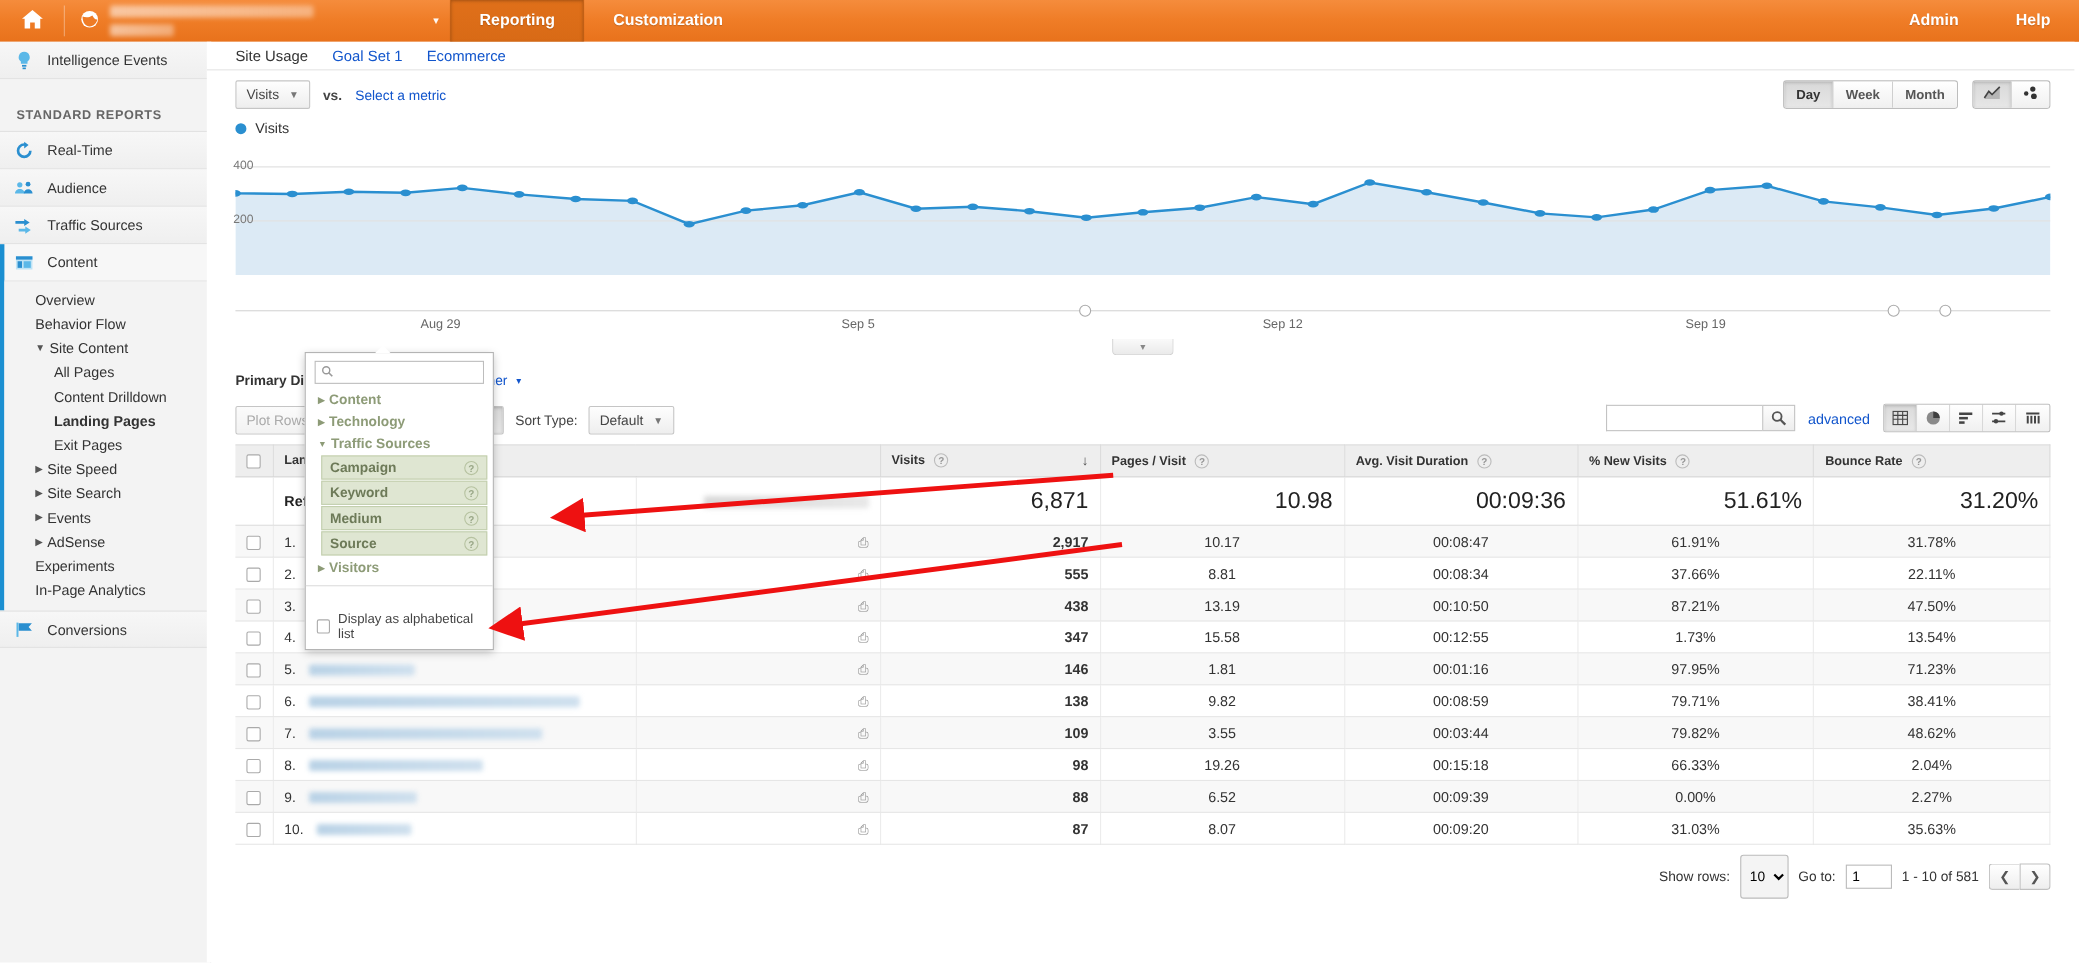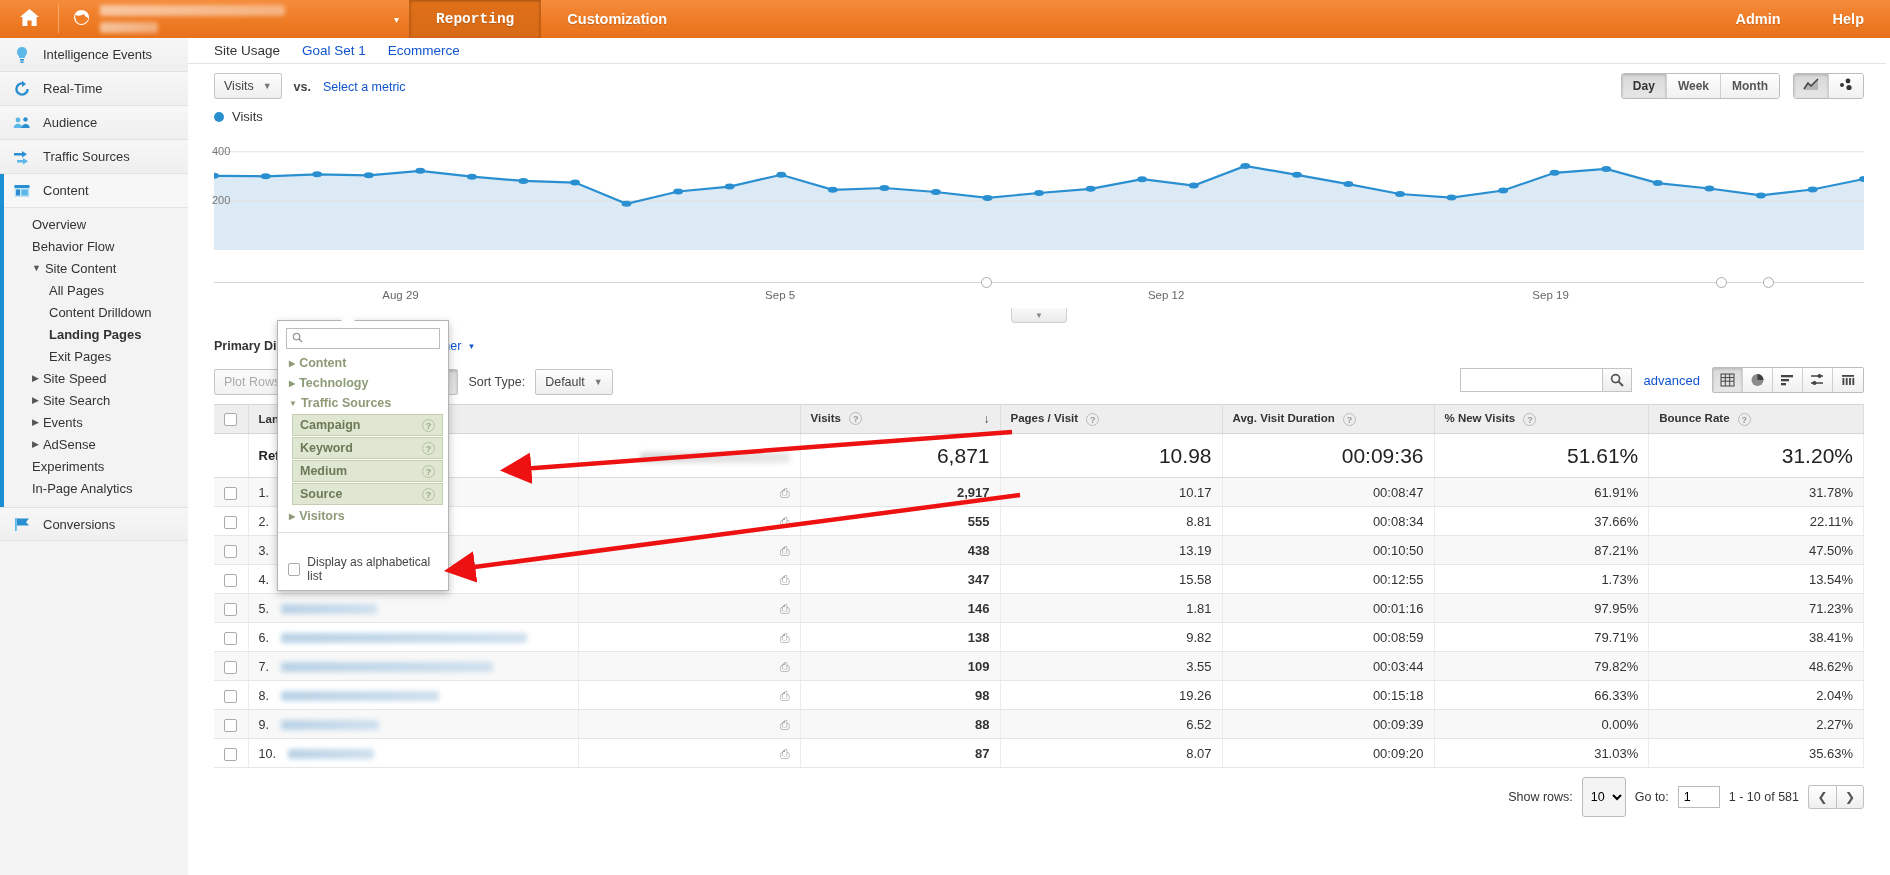--- a/index.html
+++ b/index.html
@@ -38,21 +38,20 @@
   .tb-tab {
     display: flex; align-items: center; padding: 0 26px;
     color: #fff; font-weight: bold; font-size: 14.5px; cursor: pointer;
     text-shadow: 0 1px 1px rgba(0,0,0,.18);
   }
   .tb-tab.active {
     background: linear-gradient(180deg,#e0701a 0%, #d86a16 100%);
     box-shadow: inset 0 1px 3px rgba(0,0,0,.28);
     border-left: 1px solid rgba(0,0,0,.12);
     border-right: 1px solid rgba(0,0,0,.12);
-    font-family: Liberation Mono, monospace;
   }
   .tb-right { margin-left: auto; display: flex; }
 
   
   #sidebar {
     position: absolute; top: 38px; left: 0; width: 192px; height: 837px;
     background: #f3f3f3; border-right: 1px solid #d9d9d9; overflow: hidden;
   }
   .sb-row {
     display: flex; align-items: center; height: 34px;
@@ -199,21 +198,21 @@
     display: inline-block; width: 13px; height: 13px; border-radius: 50%;
     border: 1px solid #bbb; color: #999; font-size: 9px; line-height: 12px;
     text-align: center; margin-left: 5px; vertical-align: middle; cursor: pointer;
   }
   .sortarrow { float: right; font-size: 12px; color: #444; }
   tbody td {
     border-bottom: 1px solid #e6e6e6; border-right: 1px solid #ececec;
     height: 29px; font-size: 13px; padding: 0 10px; vertical-align: middle;
   }
   td.r { text-align: right; font-weight: bold; }
-  td.r2 { text-align: right; }
+  td.r2 { text-align: center; }
   tr.totals td {
     background: #fff; height: 44px; font-size: 21px; text-align: right;
     border-bottom: 1px solid #dcdcdc; color: #222;
   }
   tr.totals td.lab { text-align: left; font-size: 13px; font-weight: bold; }
   tr.alt td { background: #f8f8f8; }
   .cbx {
     width: 13px; height: 13px; border: 1px solid #aaa; background: #fff;
     border-radius: 2px; display: inline-block; vertical-align: middle; cursor: pointer;
   }
@@ -333,20 +332,21 @@
     <span class="ico">
       <svg width="20" height="20" viewBox="0 0 20 20">
           <path d="M10 2a5 5 0 00-3 9v2h6v-2a5 5 0 00-3-9z" fill="#5bb8e8"></path>
           <rect x="8" y="14" width="4" height="1.6" fill="#2a8fd0"></rect>
           <rect x="8.5" y="16.4" width="3" height="1.5" fill="#2a8fd0"></rect>
         </svg>
     </span>
     <span class="lbl">Intelligence Events</span>
   </div>
 
+  <div class="sb-section">STANDARD REPORTS</div>
 
   <div class="sb-row">
     <span class="ico">
       <svg width="20" height="20" viewBox="0 0 20 20">
           <path d="M10 3.2A6.8 6.8 0 1016.8 10h-2.4A4.4 4.4 0 1110 5.6V8l4-3.1L10 1.8z" fill="#2a8fd0"></path>
         </svg>
     </span>
     <span class="lbl">Real-Time</span>
   </div>
 

